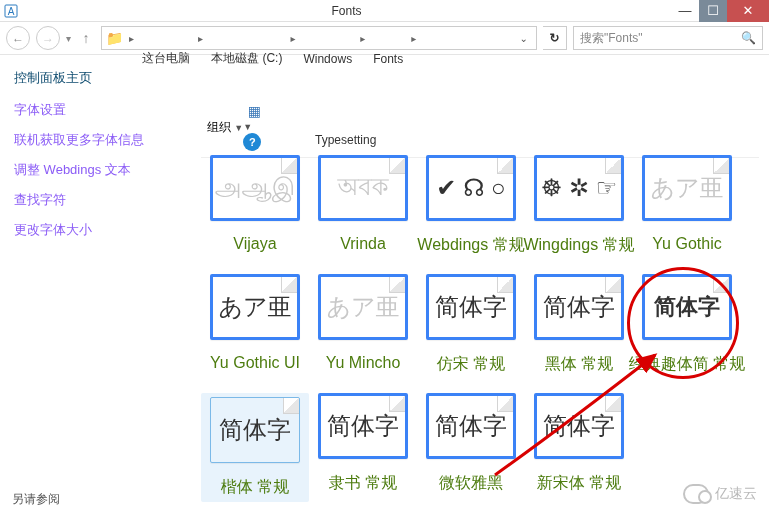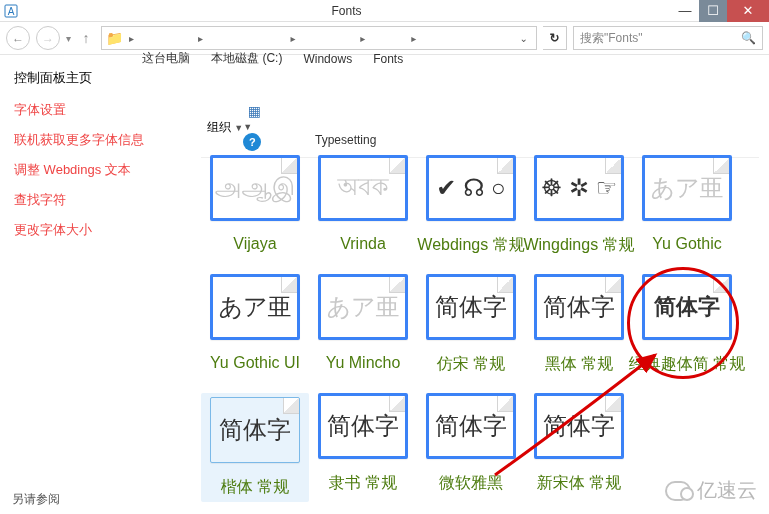--- a/index.html
+++ b/index.html
@@ -22,40 +22,40 @@
 .addrbar .sep { color: #666; padding: 0 1px; font-size: 10px; }
 .addrbar .drop { margin-left: auto; color: #555; font-size: 10px; padding: 0 4px; }
 .refresh { width: 24px; height: 24px; border: 1px solid #ccc; border-left: none; display: flex; align-items: center; justify-content: center; font-weight: bold; color: #333; }
 .searchbox { width: 190px; height: 24px; border: 1px solid #ccc; display: flex; align-items: center; padding: 0 6px; color: #888; }
 .searchbox .mag { margin-left: auto; color: #666; }
 .view-ic { width: 22px; height: 16px; display: flex; align-items: center; justify-content: center; font-size: 14px; }
 .help-ic { width: 18px; height: 18px; border-radius: 50%; background: #2089d6; color: #fff; display: flex; align-items: center; justify-content: center; font-size: 11px; font-weight: bold; }
 
 .main { display: flex; position: absolute; top: 55px; bottom: 0; left: 0; right: 0; }
 .sidebar { width: 195px; padding: 10px 12px; }
-.sidebar a { display: block; color: #ef4444; text-decoration: none; padding: 6px 2px; font-size: 13px; }
-.sidebar .hdr { color: #000000; font-size: 13px; padding: 4px 2px 8px; }
+.sidebar a { display: block; color: #8b5cf6; text-decoration: none; padding: 6px 2px; font-size: 13px; }
+.sidebar .hdr { color: #0c4a6e; font-size: 13px; padding: 4px 2px 8px; }
 .sidebar .footer-link { position: absolute; bottom: 6px; left: 12px; color: #555; font-size: 12px; }
 
 .filearea { flex: 1; padding-top: 74px; overflow: hidden; position: relative; }
 .grid { display: grid; grid-template-columns: repeat(5, 108px); justify-content: start; gap: 18px 0; padding-left: 6px; }
 .font-item { display: flex; flex-direction: column; align-items: center; width: 108px; }
 .thumb { width: 90px; height: 66px; border: 3px solid #3b82f6; border-radius: 2px; background: #fff; position: relative; display: flex; align-items: center; justify-content: center; box-shadow: 0 1px 1px rgba(0,0,0,.06); }
 .thumb .corner { position: absolute; top: 0; right: 0; width: 16px; height: 16px; background: linear-gradient(135deg, #fff 50%, #e6e6e6 50%); border-left: 1px solid #d4d4d4; border-bottom: 1px solid #d4d4d4; }
 .thumb .glyph { font-size: 24px; color: #333; font-weight: 500; }
 .thumb.faded .glyph { color: #c8c8c8; }
 .font-item .label { margin-top: 14px; font-size: 16px; color: #4d7c0f; text-align: center; white-space: nowrap; }
 
 .font-item.sel-blue .thumb { border: 1px solid #7bb9e8; background: #e8f3fc; }
 .font-item.sel-blue { background: #e8f3fc; padding: 4px 0; border-radius: 2px; }
 
 .red-circle { position: absolute; width: 112px; height: 112px; border: 3px solid #d80000; border-radius: 50%; pointer-events: none; }
 .red-arrow { position: absolute; pointer-events: none; }
 
-.watermark { position: absolute; bottom: 10px; right: 12px; display: flex; align-items: center; gap: 6px; color: #b8b8b8; font-size: 20px; }
+.watermark { position: absolute; bottom: 10px; right: 12px; display: flex; align-items: center; gap: 6px; color: #b8b8b8; font-size: 14px; }
 .watermark .wm-ic { width: 26px; height: 20px; border: 2px solid #c4c4c4; border-radius: 10px; position: relative; }
 .watermark .wm-ic::before { content: ""; position: absolute; right: -5px; top: 4px; width: 10px; height: 10px; border: 2px solid #c4c4c4; border-radius: 50%; background: #fff; }
 </style>
 </head>
 <body>
 
 <div class="titlebar">
   <div class="icon-app">
     <svg width="16" height="16">
         <rect x="2" y="2" width="12" height="12" rx="1" fill="#fff" stroke="#2a7abf" stroke-width="1"></rect>

